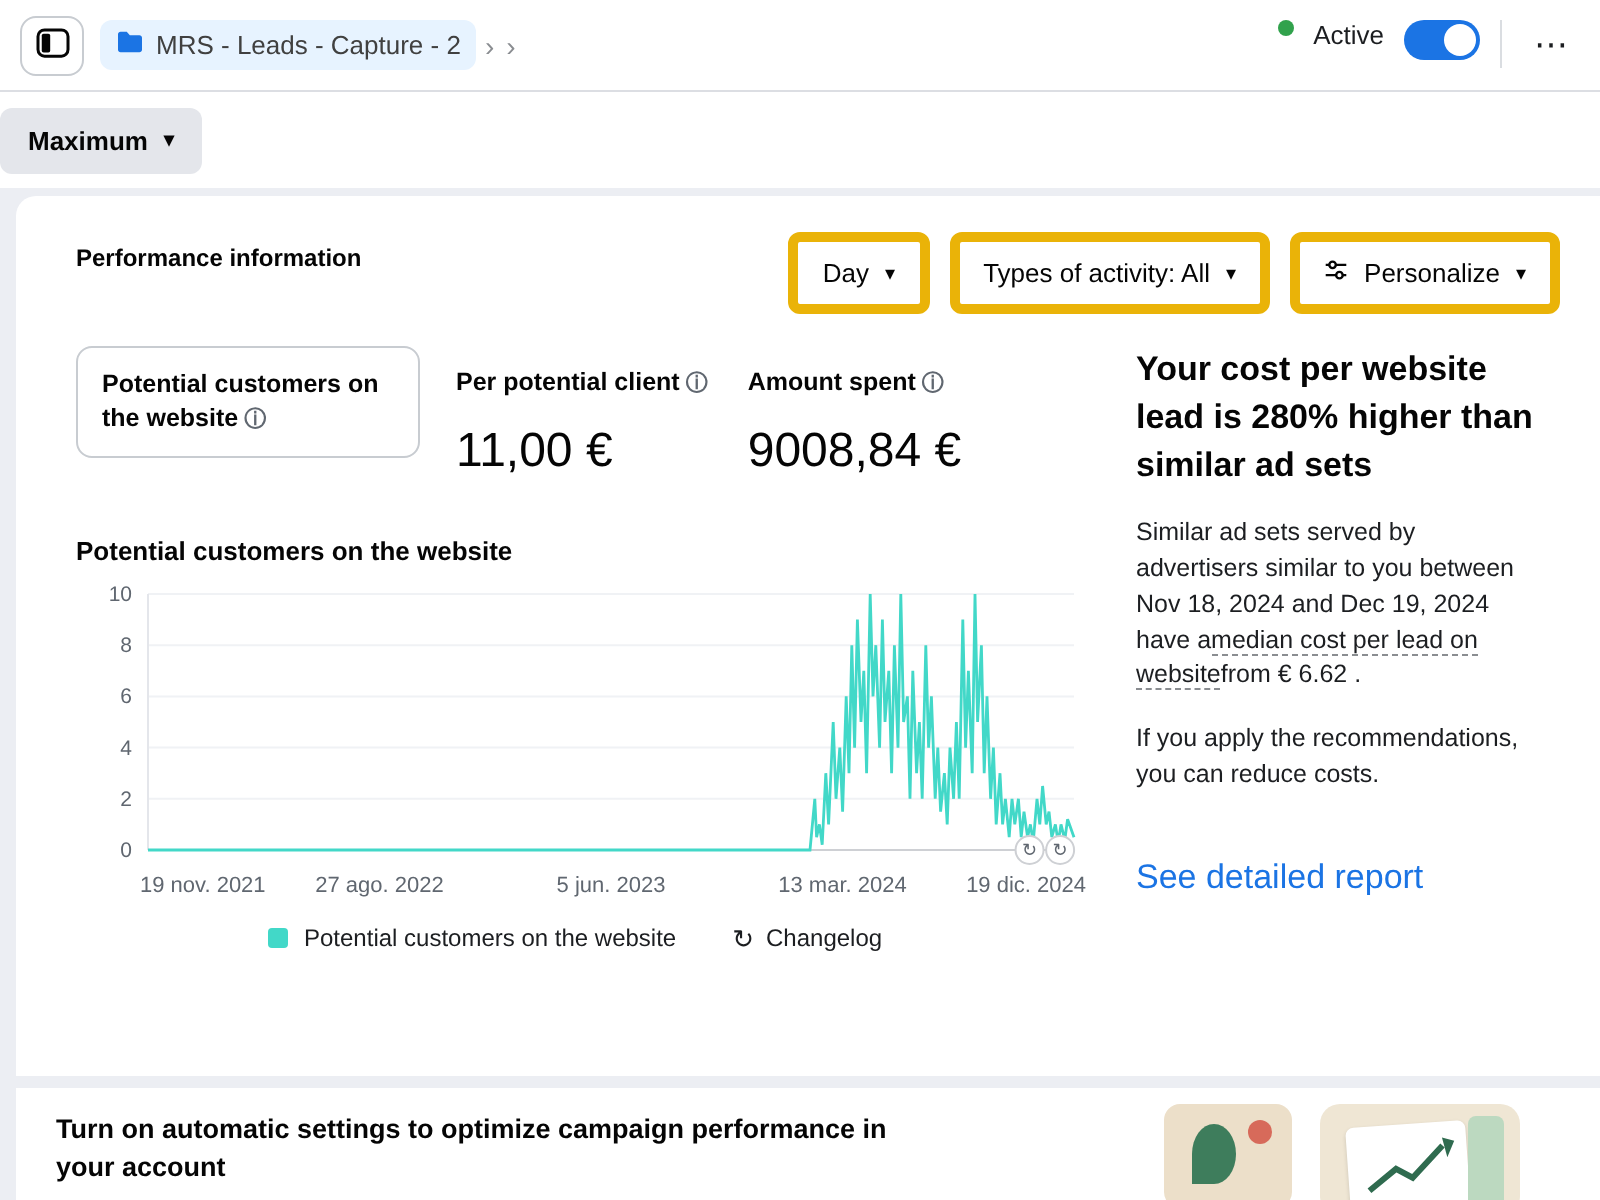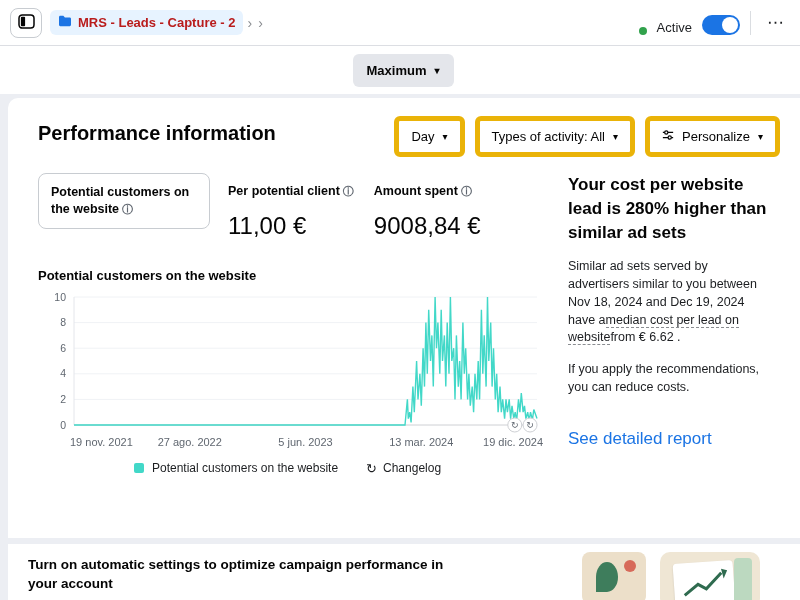--- a/index.html
+++ b/index.html
@@ -7,42 +7,42 @@
     font-family:"Liberation Sans","DejaVu Sans",sans-serif; color:#1c1e21; }
 
   
   .topbar { height:46px; background:#fff; border-bottom:1px solid #dcdee3;
     display:flex; align-items:center; padding:0 10px; gap:8px; }
   .sidebar-btn { width:32px; height:30px; border:1px solid #c8ccd1; border-radius:8px;
     background:#fff; display:flex; align-items:center; justify-content:center; cursor:pointer; }
   .breadcrumb { display:flex; align-items:center; gap:2px; }
   .crumb { display:flex; align-items:center; gap:6px; font-size:13px; color:#1c1e21;
     padding:5px 8px; border-radius:6px; cursor:pointer; white-space:nowrap; }
-  .crumb.active { background:#e7f3ff; color:#b91c1c; font-weight:700; }
+  .crumb.active { background:#e7f3ff; color:#404040; font-weight:400; }
   .sep { color:#8a8d91; font-size:14px; padding:0 2px; }
-  .topbar-right { margin-left:auto; display:flex; align-items:flex-end; gap:10px; }
+  .topbar-right { margin-left:auto; display:flex; align-items:flex-start; gap:10px; }
   .status-dot { width:8px; height:8px; border-radius:50%; background:#31a24c; }
   .status-label { font-size:13px; color:#1c1e21; }
   .toggle { width:38px; height:20px; border-radius:10px; background:#1b74e4; position:relative; cursor:pointer; }
   .toggle .knob { position:absolute; right:2px; top:2px; width:16px; height:16px; border-radius:50%; background:#fff; }
   .vdivider { width:1px; height:24px; background:#dadde1; }
   .dots-btn { border:none; background:none; font-size:17px; color:#1c1e21; cursor:pointer; padding:2px 6px; }
 
   
-  .subbar { height:48px; background:#fff; display:flex; align-items:center; justify-content:center; }
+  .subbar { height:48px; background:#fff; display:flex; align-items:center; justify-content:flex-start; }
   .maximum-btn { background:#e4e6eb; border:none; border-radius:6px; padding:9px 14px;
     font-size:13px; font-weight:700; color:#050505; display:flex; align-items:center; gap:8px;
     margin-right:-6px; cursor:pointer; }
 
   
   .page { background:#eceef3; height:506px; padding:4px 0 0 8px; }
   .main-card { background:#fff; border-radius:10px 0 0 0; height:440px;
     padding:18px 20px 10px 30px; position:relative; }
   .card-header { display:flex; align-items:flex-start; justify-content:space-between; }
-  .perf-title { font-size:20px; font-weight:700; color:#050505; padding-top:6px; }
+  .perf-title { font-size:12px; font-weight:700; color:#050505; padding-top:6px; }
   .filters { display:flex; gap:10px; }
   .filter-btn { display:flex; align-items:center; gap:8px; background:#fff;
     border:5px solid #eab308; border-radius:6px; padding:8px 12px; font-size:13px;
     color:#050505; cursor:pointer; white-space:nowrap; }
   .chev { font-size:10px; color:#050505; }
 
   .content-row { display:flex; margin-top:16px; }
   .left-col { flex:1; }
 
   .metrics-row { display:flex; gap:16px; align-items:flex-start; }

